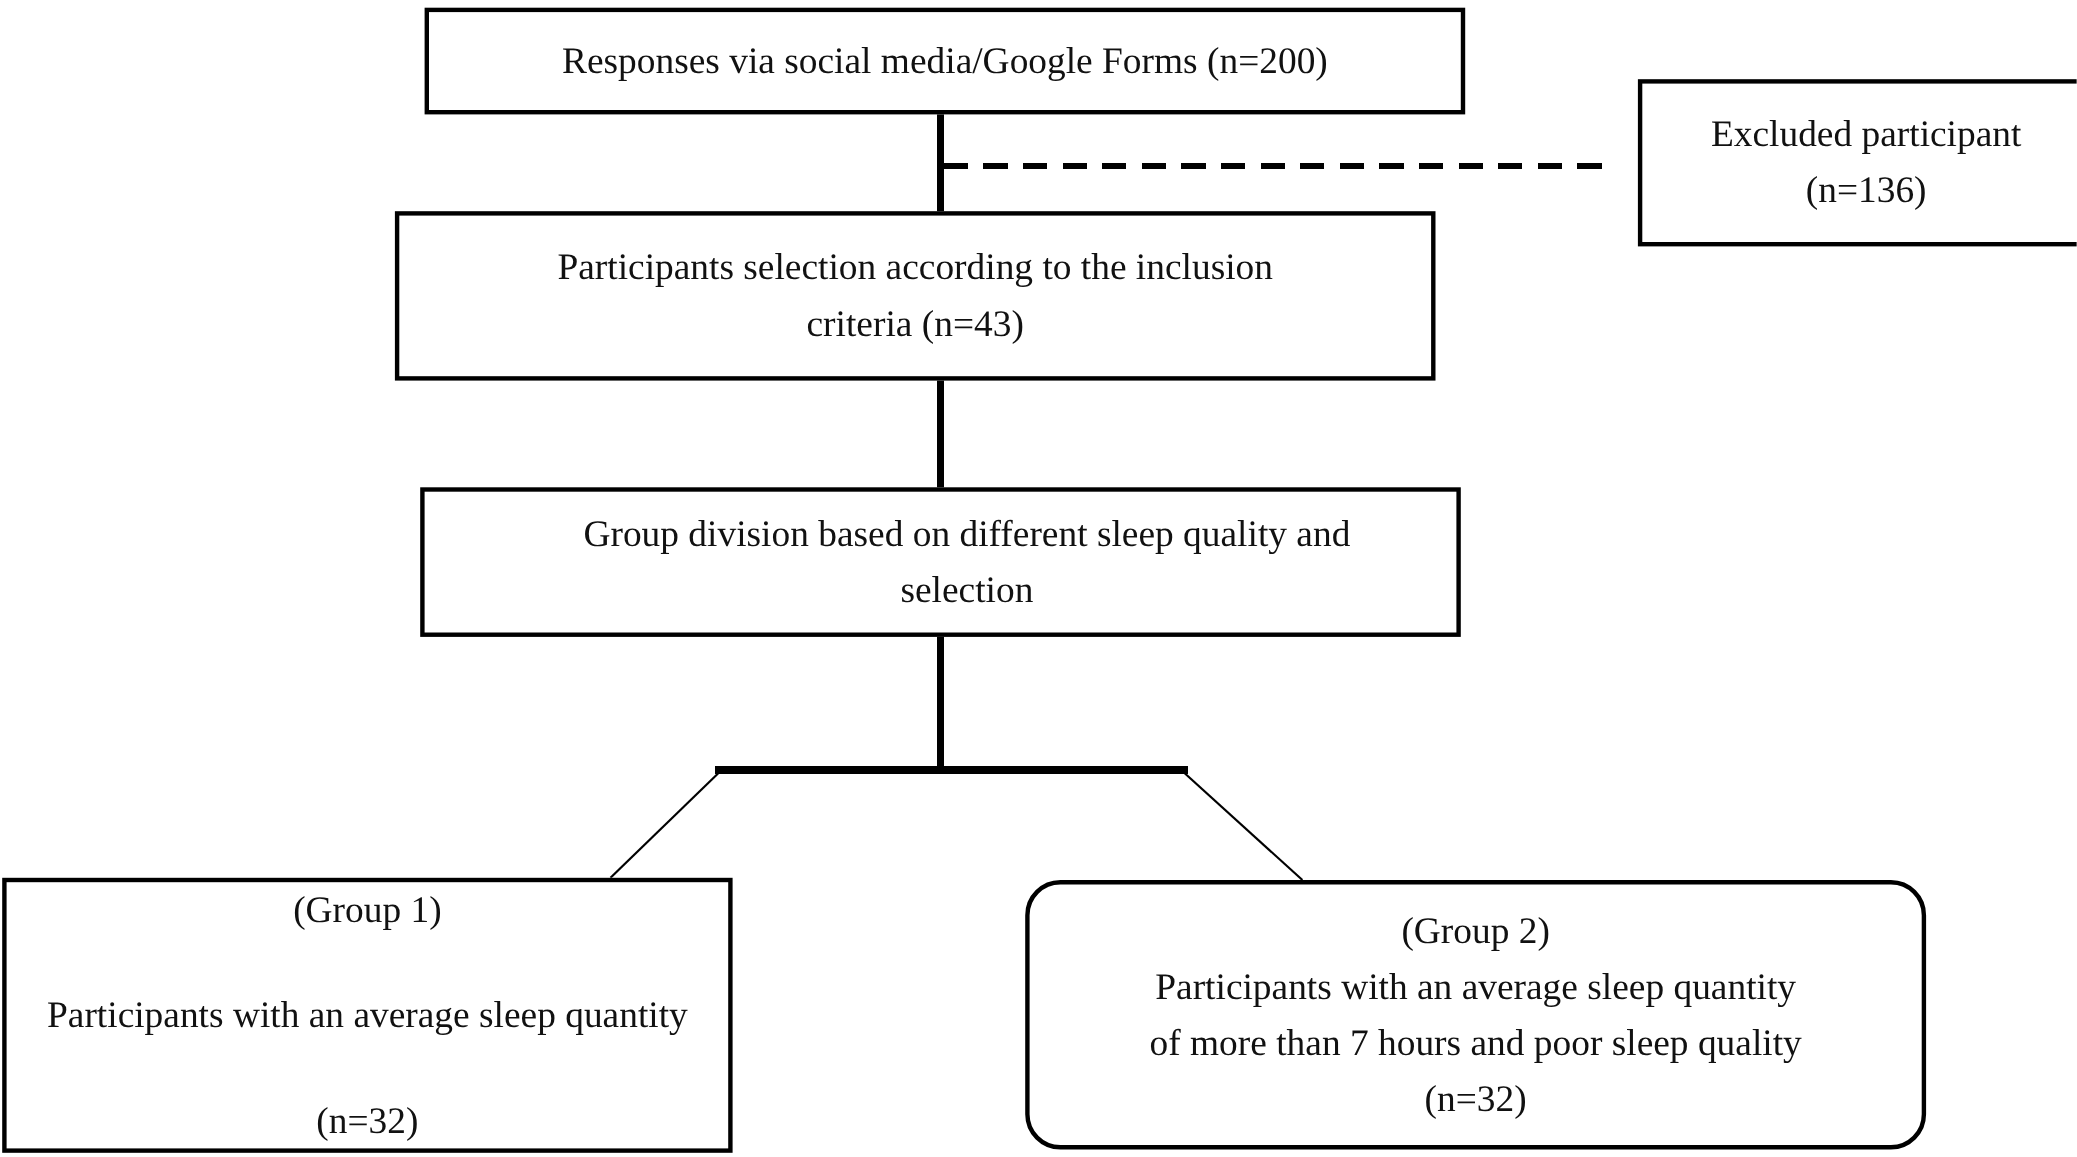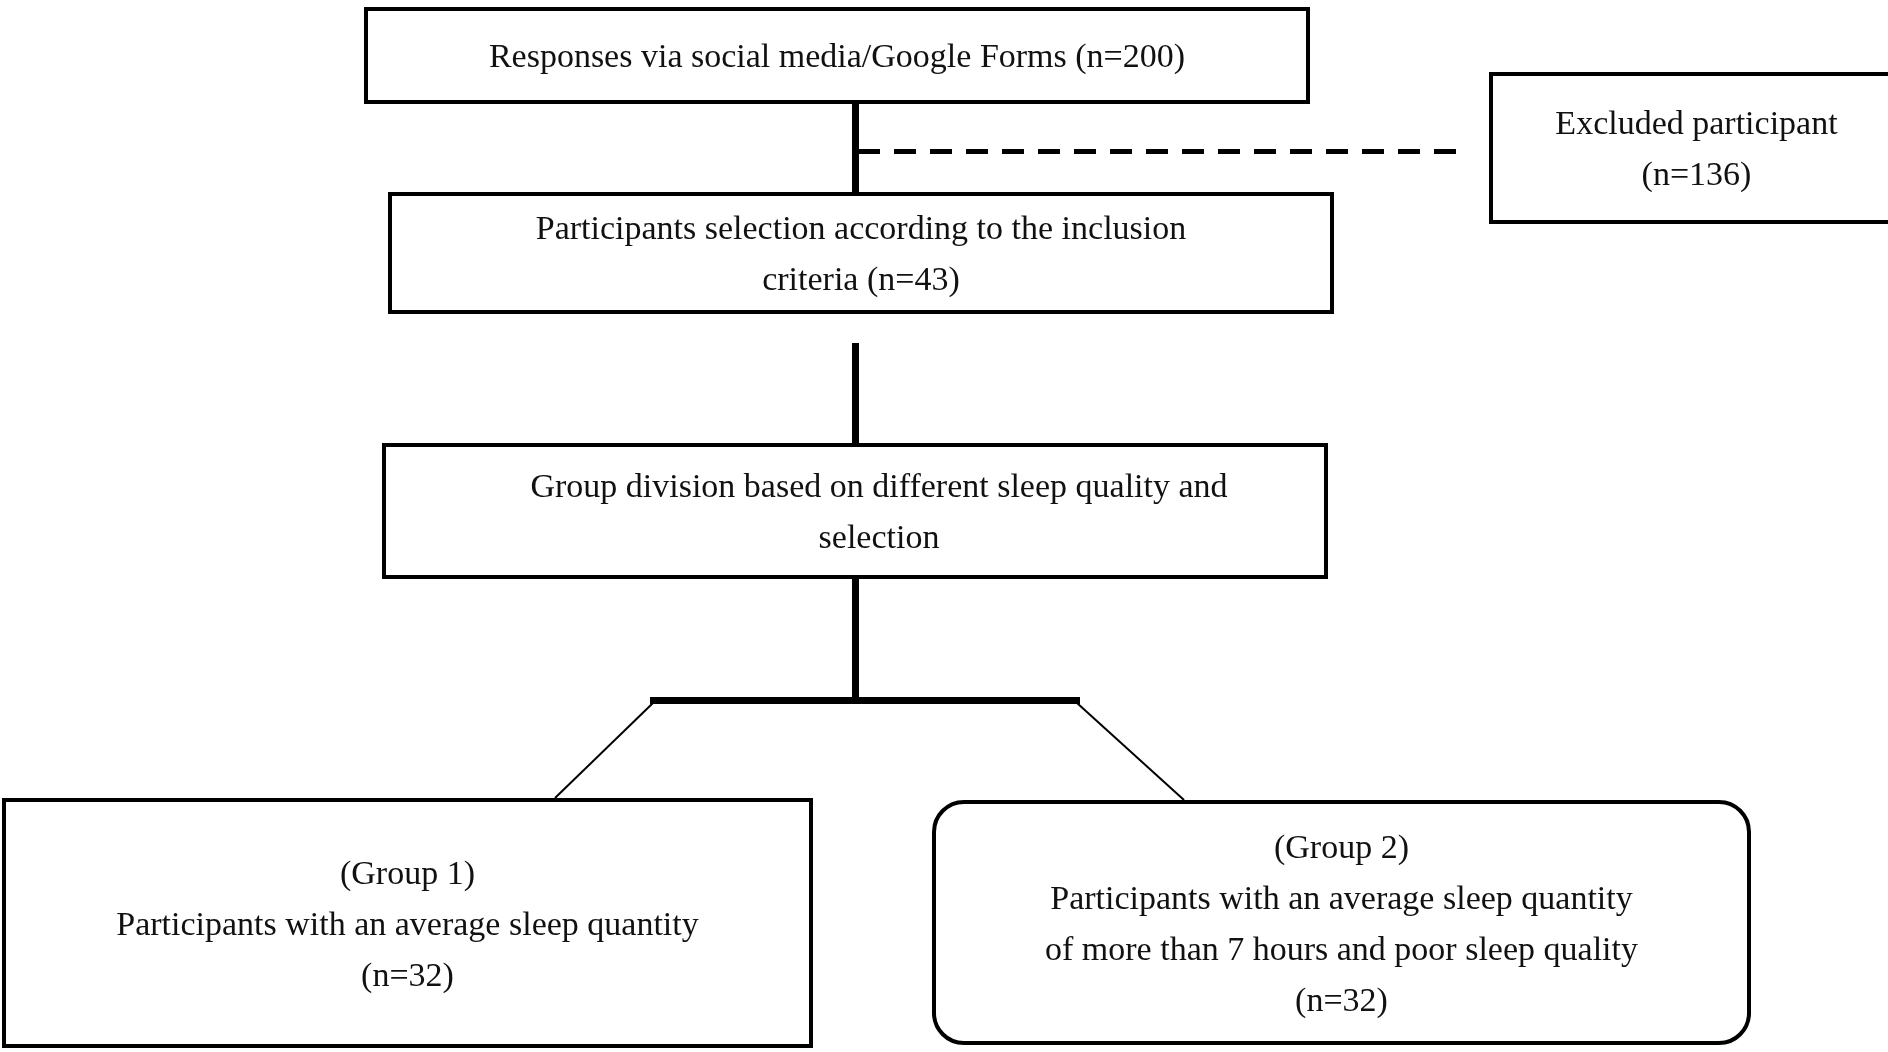--- a/index.html
+++ b/index.html
@@ -32,25 +32,25 @@
     flex-direction: column;
     align-items: center;
     justify-content: center;
     text-align: center;
     font-size: 34px;
     line-height: 51px;
   }
   .tline {
     white-space: nowrap;
   }
-  #box-responses { left: 364px; top: 7px;   width: 946px; height: 97px;  }
+  #box-responses { left: 386px; top: 7px;   width: 946px; height: 97px;  }
   #box-excluded  { left: 1464px; top: 72px; width: 415px; height: 152px; margin-left: 25px; }
-  #box-selection { left: 388px; top: 192px; width: 946px; height: 122px; }
+  #box-selection { left: 359px; top: 192px; width: 946px; height: 154px; }
   #box-division  { left: 382px; top: 443px; width: 946px; height: 136px; padding-left: 48px; }
-  #box-group1    { left: 2px;   top: 798px; width: 811px; height: 250px; }
+  #box-group1    { left: 2px;   top: 798px; width: 664px; height: 250px; gap: 45px; }
   #box-group2    { left: 932px; top: 800px; width: 819px; height: 245px; border-radius: 32px; }
 </style>
 </head>
 <body>
 
 <div class="canvas">
 
   <svg class="connectors" viewBox="0 0 1888 1052" xmlns="http://www.w3.org/2000/svg" shape-rendering="crispEdges">
     <line x1="855" y1="101" x2="855" y2="196" stroke="#000000" stroke-width="7"></line>
     <line x1="858" y1="151" x2="1462" y2="151" stroke="#000000" stroke-width="5" stroke-dasharray="22 14"></line>

